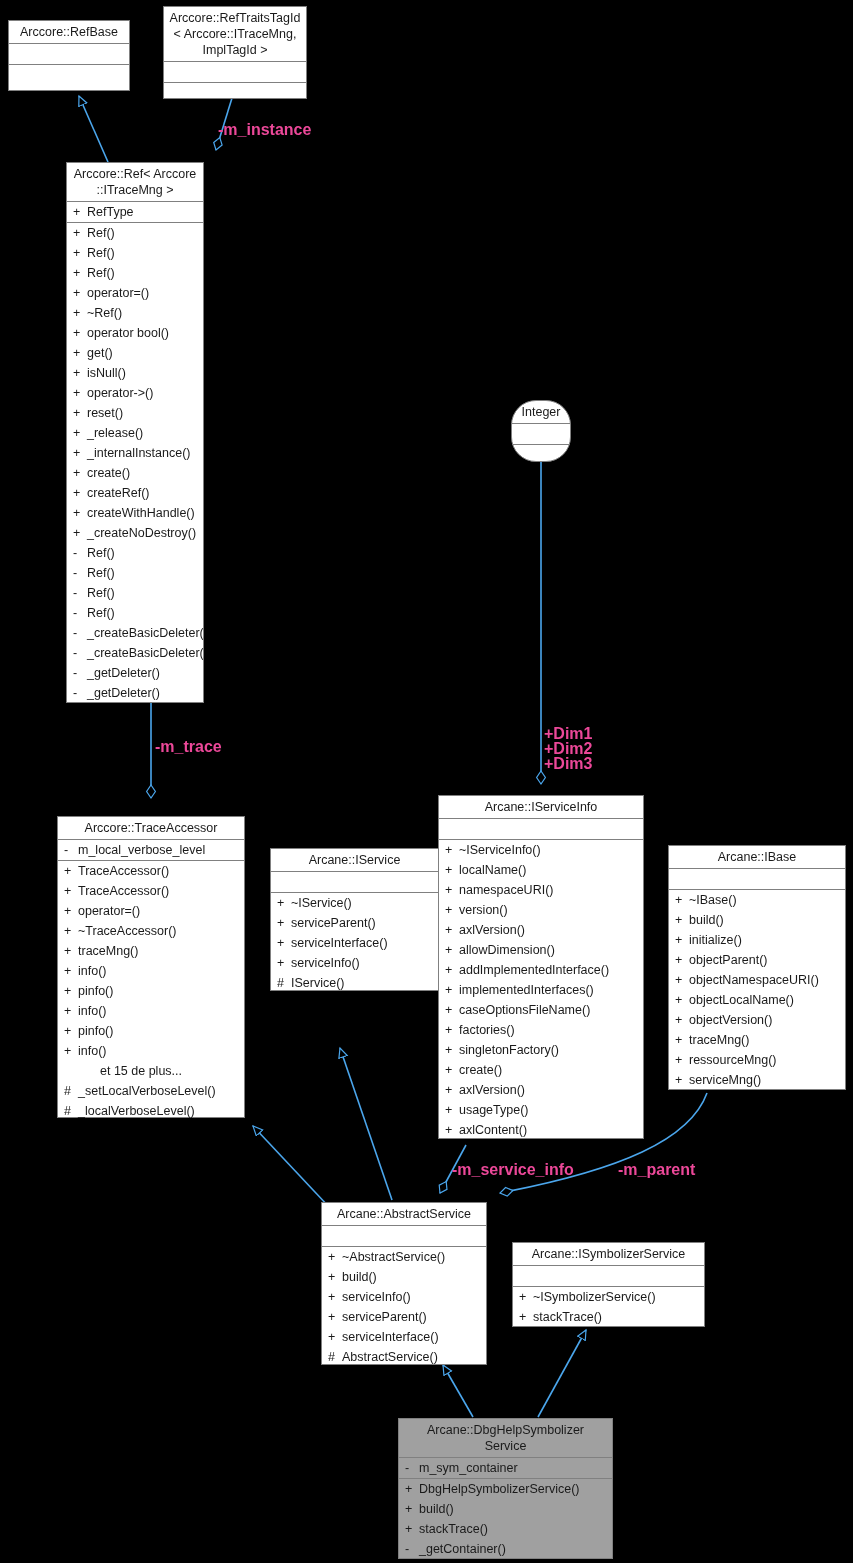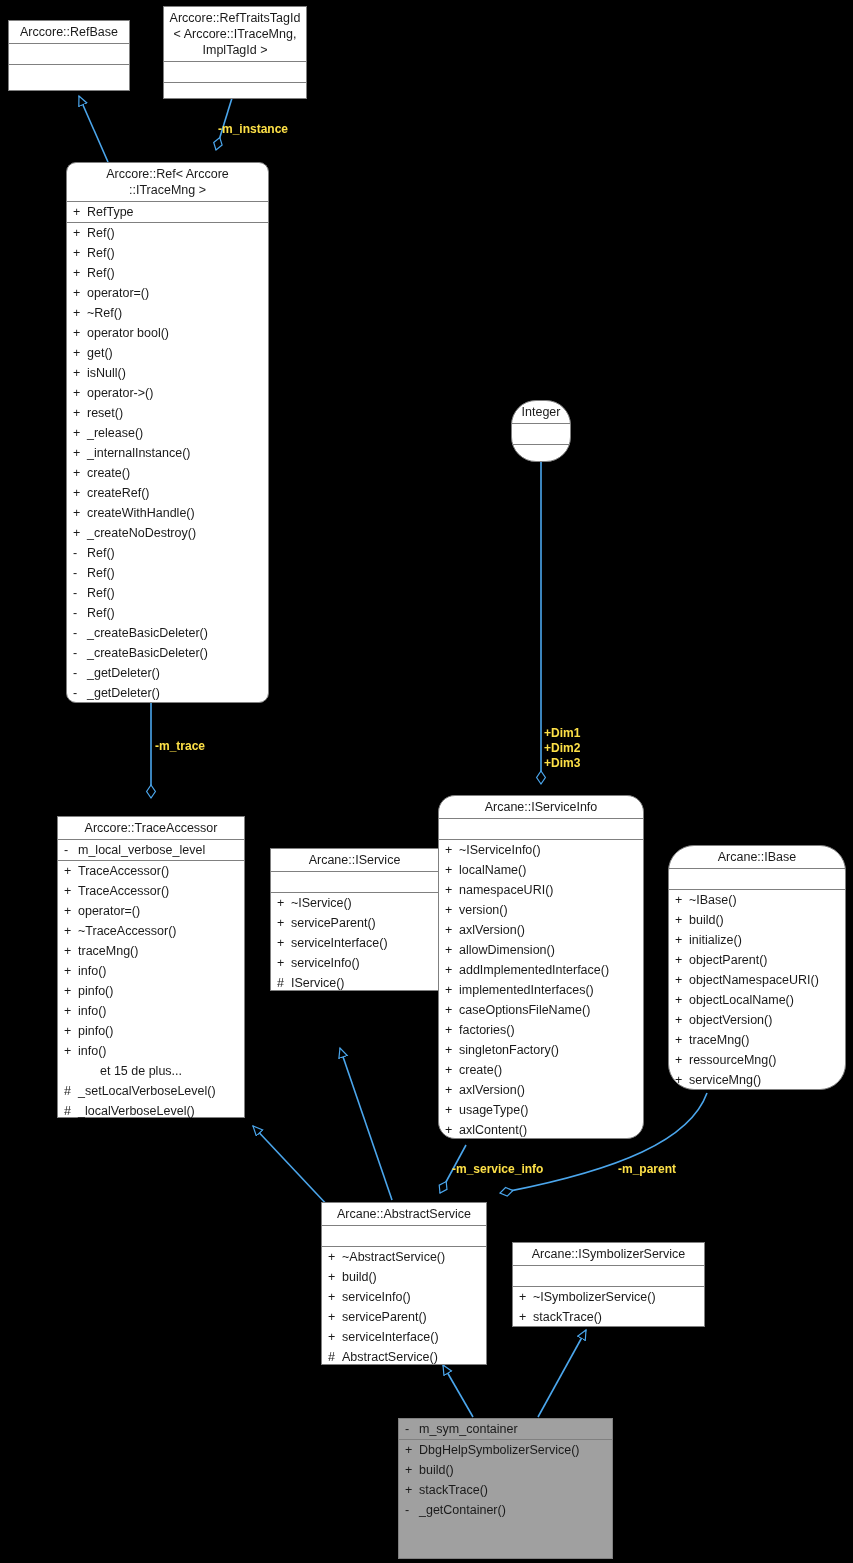--- a/index.html
+++ b/index.html
@@ -13,21 +13,21 @@
             color:#1a1a1a;font-size:12.5px;line-height:16px;padding:3px 4px;}
   .uml .attrs{box-sizing:border-box;border-bottom:1px solid #808080;}
   .uml .ops{box-sizing:border-box;}
   .uml .row{display:flex;color:#1a1a1a;font-size:12.5px;line-height:20px;height:20px;
             white-space:nowrap;padding-left:6px;overflow:hidden;}
   .uml .vis{width:14px;flex:0 0 14px;text-align:left;}
   .uml .nm{flex:1 1 auto;}
   .uml .empty{height:20px;}
   .uml .plain{padding-left:28px;}
 
-  .elabel{position:absolute;color:#fde047;font-size:12px;line-height:15px;
+  .elabel{position:absolute;color:#ec4899;font-size:16px;line-height:15px;
           white-space:pre;font-weight:bold;}
 </style>
 </head>
 <body>
 
 <div id="stage">
 
   <svg id="edges" viewBox="0 0 853 1563" xmlns="http://www.w3.org/2000/svg">
     <defs>
       <marker id="hollowtri" markerWidth="12" markerHeight="12" refX="10" refY="5" orient="auto" markerUnits="userSpaceOnUse">
@@ -76,21 +76,21 @@
       <div>ImplTagId &gt;</div>
     </div>
     <div class="attrs">
       <div class="empty"></div>
     </div>
     <div class="ops">
       <div class="empty"></div>
     </div>
   </div>
 
-  <div class="uml" style="left:66px;top:162px;width:203px;height:541px;border-radius:10px;">
+  <div class="uml" style="left:66px;top:162px;width:138px;height:541px;">
     <div class="hdr">
       <div>Arccore::Ref&lt; Arccore</div>
       <div>::ITraceMng &gt;</div>
     </div>
     <div class="attrs">
         <div class="row">
           <span class="vis">+</span>
           <span class="nm">RefType</span>
         </div>
       </div>
@@ -290,21 +290,21 @@
           <span class="vis">+</span>
           <span class="nm">serviceInfo()</span>
         </div>
         <div class="row">
           <span class="vis">#</span>
           <span class="nm">IService()</span>
         </div>
       </div>
   </div>
 
-  <div class="uml" style="left:438px;top:795px;width:206px;height:344px;border-radius:17px;">
+  <div class="uml" style="left:438px;top:795px;width:206px;height:344px;">
     <div class="hdr">Arcane::IServiceInfo</div>
     <div class="attrs">
       <div class="empty"></div>
     </div>
     <div class="ops">
         <div class="row">
           <span class="vis">+</span>
           <span class="nm">~IServiceInfo()</span>
         </div>
         <div class="row">
@@ -359,21 +359,21 @@
           <span class="vis">+</span>
           <span class="nm">usageType()</span>
         </div>
         <div class="row">
           <span class="vis">+</span>
           <span class="nm">axlContent()</span>
         </div>
       </div>
   </div>
 
-  <div class="uml" style="left:668px;top:845px;width:178px;height:245px;border-radius:26px;">
+  <div class="uml" style="left:668px;top:845px;width:178px;height:245px;">
     <div class="hdr">Arcane::IBase</div>
     <div class="attrs">
       <div class="empty"></div>
     </div>
     <div class="ops">
         <div class="row">
           <span class="vis">+</span>
           <span class="nm">~IBase()</span>
         </div>
         <div class="row">
@@ -459,20 +459,24 @@
           <span class="nm">~ISymbolizerService()</span>
         </div>
         <div class="row">
           <span class="vis">+</span>
           <span class="nm">stackTrace()</span>
         </div>
       </div>
   </div>
 
   <div class="uml shaded" style="left:398px;top:1418px;width:215px;height:141px;">
+    <div class="hdr">
+      <div>Arcane::DbgHelpSymbolizer</div>
+      <div>Service</div>
+    </div>
     <div class="attrs">
         <div class="row">
           <span class="vis">-</span>
           <span class="nm">m_sym_container</span>
         </div>
       </div>
     <div class="ops">
         <div class="row">
           <span class="vis">+</span>
           <span class="nm">DbgHelpSymbolizerService()</span>

